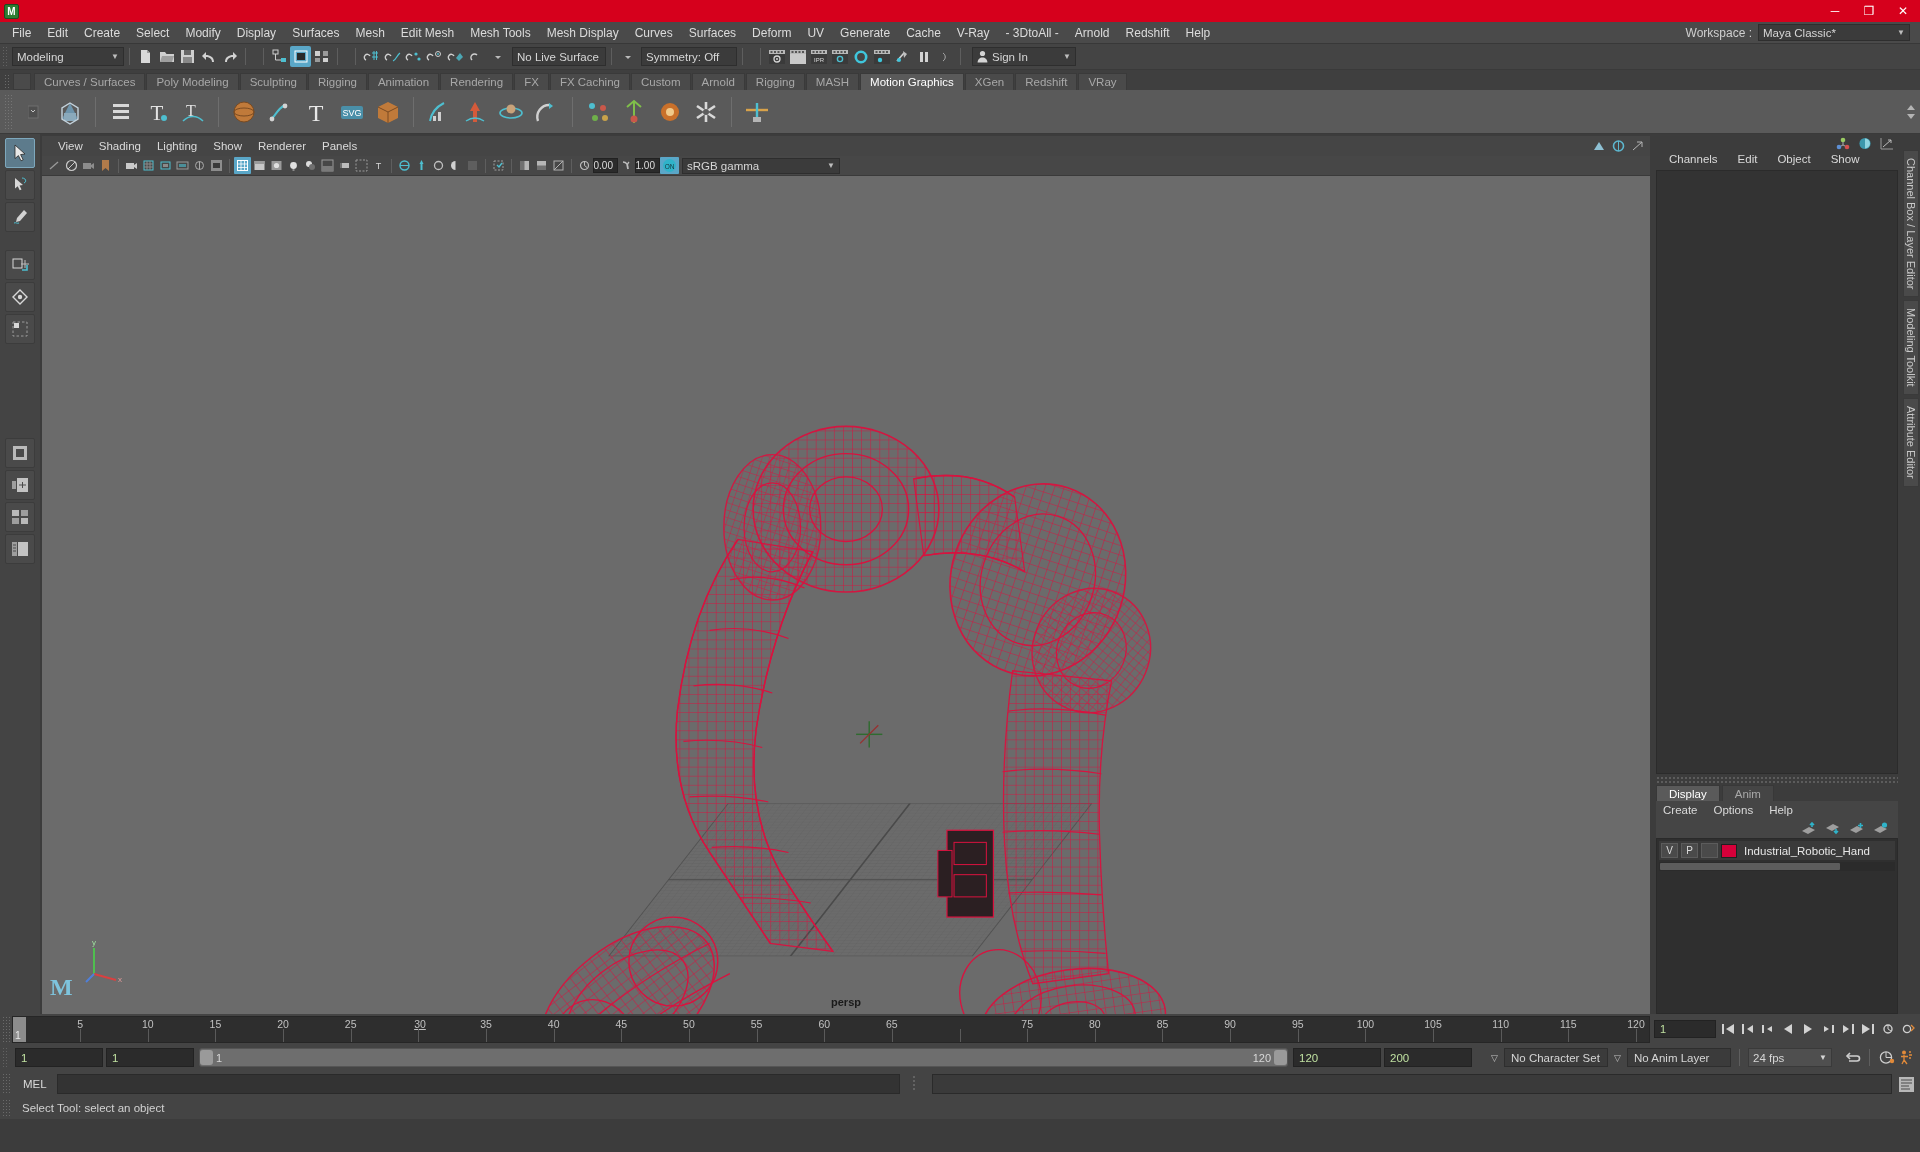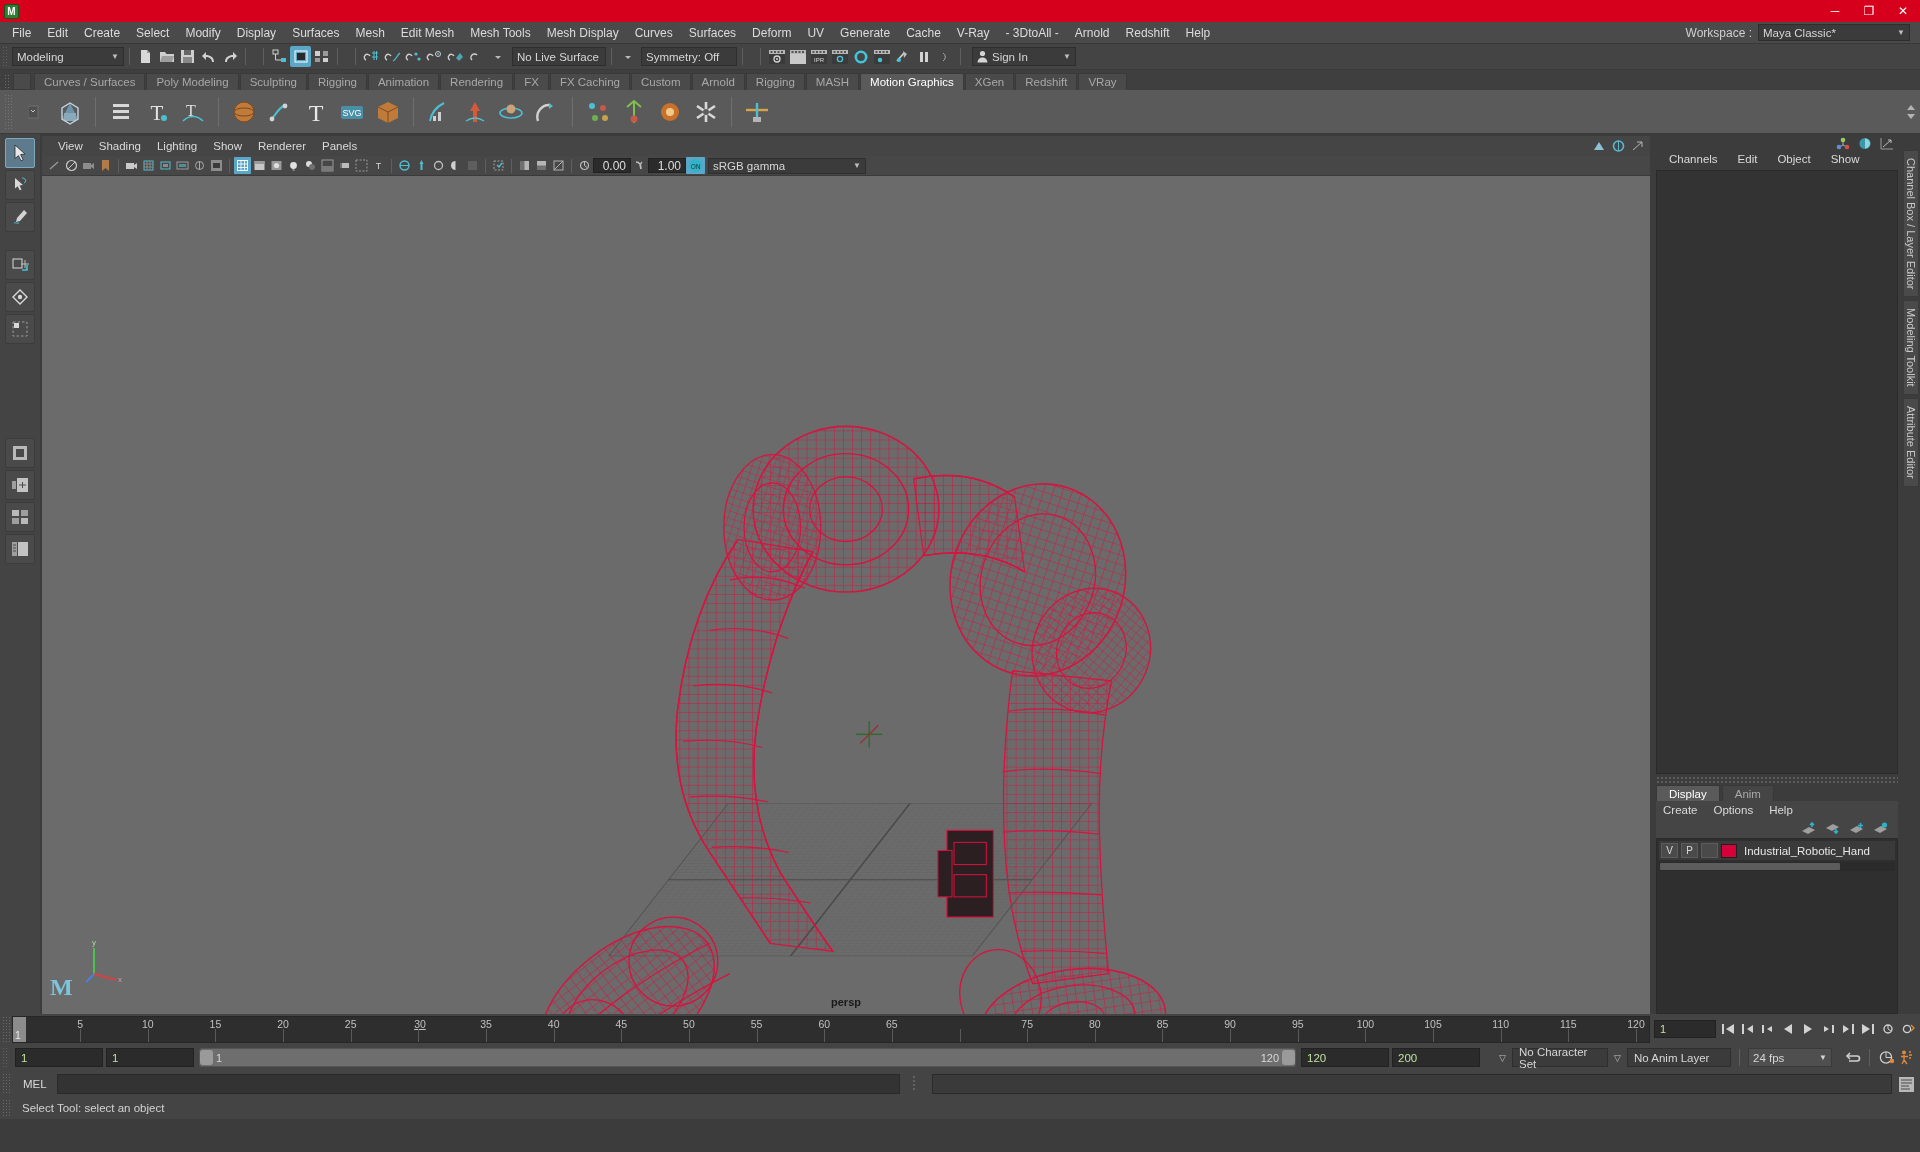--- a/index.html
+++ b/index.html
@@ -78,21 +78,21 @@
   .toolgap2{height:14px;}
   
   #vpcol{ flex:1;display:flex;flex-direction:column;background:#3c3c3c;padding:2px 2px 0 2px;}
   #vpmenubar{ height:20px;background:#454545;display:flex;align-items:center;padding-left:8px;}
   #vpmenubar .vmi{padding:1px 8px;font-size:11.5px;color:#dadada;}
   #vpmenubar .vpicons{margin-left:auto;display:flex;align-items:center;gap:6px;padding-right:6px;}
   #vptoolbar{ height:20px;background:#474747;display:flex;align-items:center;padding-left:4px;border-bottom:1px solid #3a3a3a;}
   .vtb{width:17px;height:17px;display:flex;align-items:center;justify-content:center;border-radius:1px;}
   .vtb.on{background:#5aa7c8;}
   .vsep{width:1px;height:14px;background:#5e5e5e;margin:0 4px;}
-  .numfield{ background:#2b2b2b;border:1px solid #222;height:15px;width:38px;font-size:12px;
+  .numfield{ background:#2b2b2b;border:1px solid #222;height:15px;width:25px;font-size:10px;
     color:#ddd;display:flex;align-items:center;justify-content:flex-end;padding-right:4px;}
   #viewport{ flex:1;background:#6b6b6b;position:relative;overflow:hidden;}
   #persplabel{position:absolute;bottom:6px;left:50%;transform:translateX(-50%);
     font-size:11px;color:#1a1a1a;font-weight:bold;}
   #axisgizmo{position:absolute;left:42px;bottom:30px;}
   #mayaLogo{position:absolute;left:8px;bottom:14px;width:26px;height:26px;
     color:#7ec4dd;font-weight:bold;font-size:24px;font-family:"Liberation Serif",serif;line-height:26px;}
   
   #rightpanel{ width:268px;background:#3c3c3c;display:flex;flex-direction:column;padding-top:2px;}
   #rp-top{height:14px;display:flex;align-items:center;justify-content:flex-end;gap:8px;padding-right:26px;}
@@ -1206,21 +1206,21 @@
   <div id="rangebar">
     <div class="handle"></div>
     <span class="startn">1</span>
     <span class="endn">120</span>
     <div class="handle"></div>
   </div>
   <div class="rfield">120</div>
   <div class="rfield">200</div>
   <div style="width:10px"></div>
   <div class="dropdn">▽</div>
-  <div class="cbx" style="width:96px">No Character Set</div>
+  <div class="cbx" style="width:104px">No Character Set</div>
   <div class="dropdn">▽</div>
   <div class="cbx" style="width:104px">No Anim Layer</div>
   <div class="tsep"></div>
   <div class="fpsbox">
     <span>24 fps</span>
     <span class="ar">▼</span>
   </div>
   <div style="width:6px"></div>
   <div class="pbtn">
       <svg width="16" height="14" viewBox="0 0 16 14">

